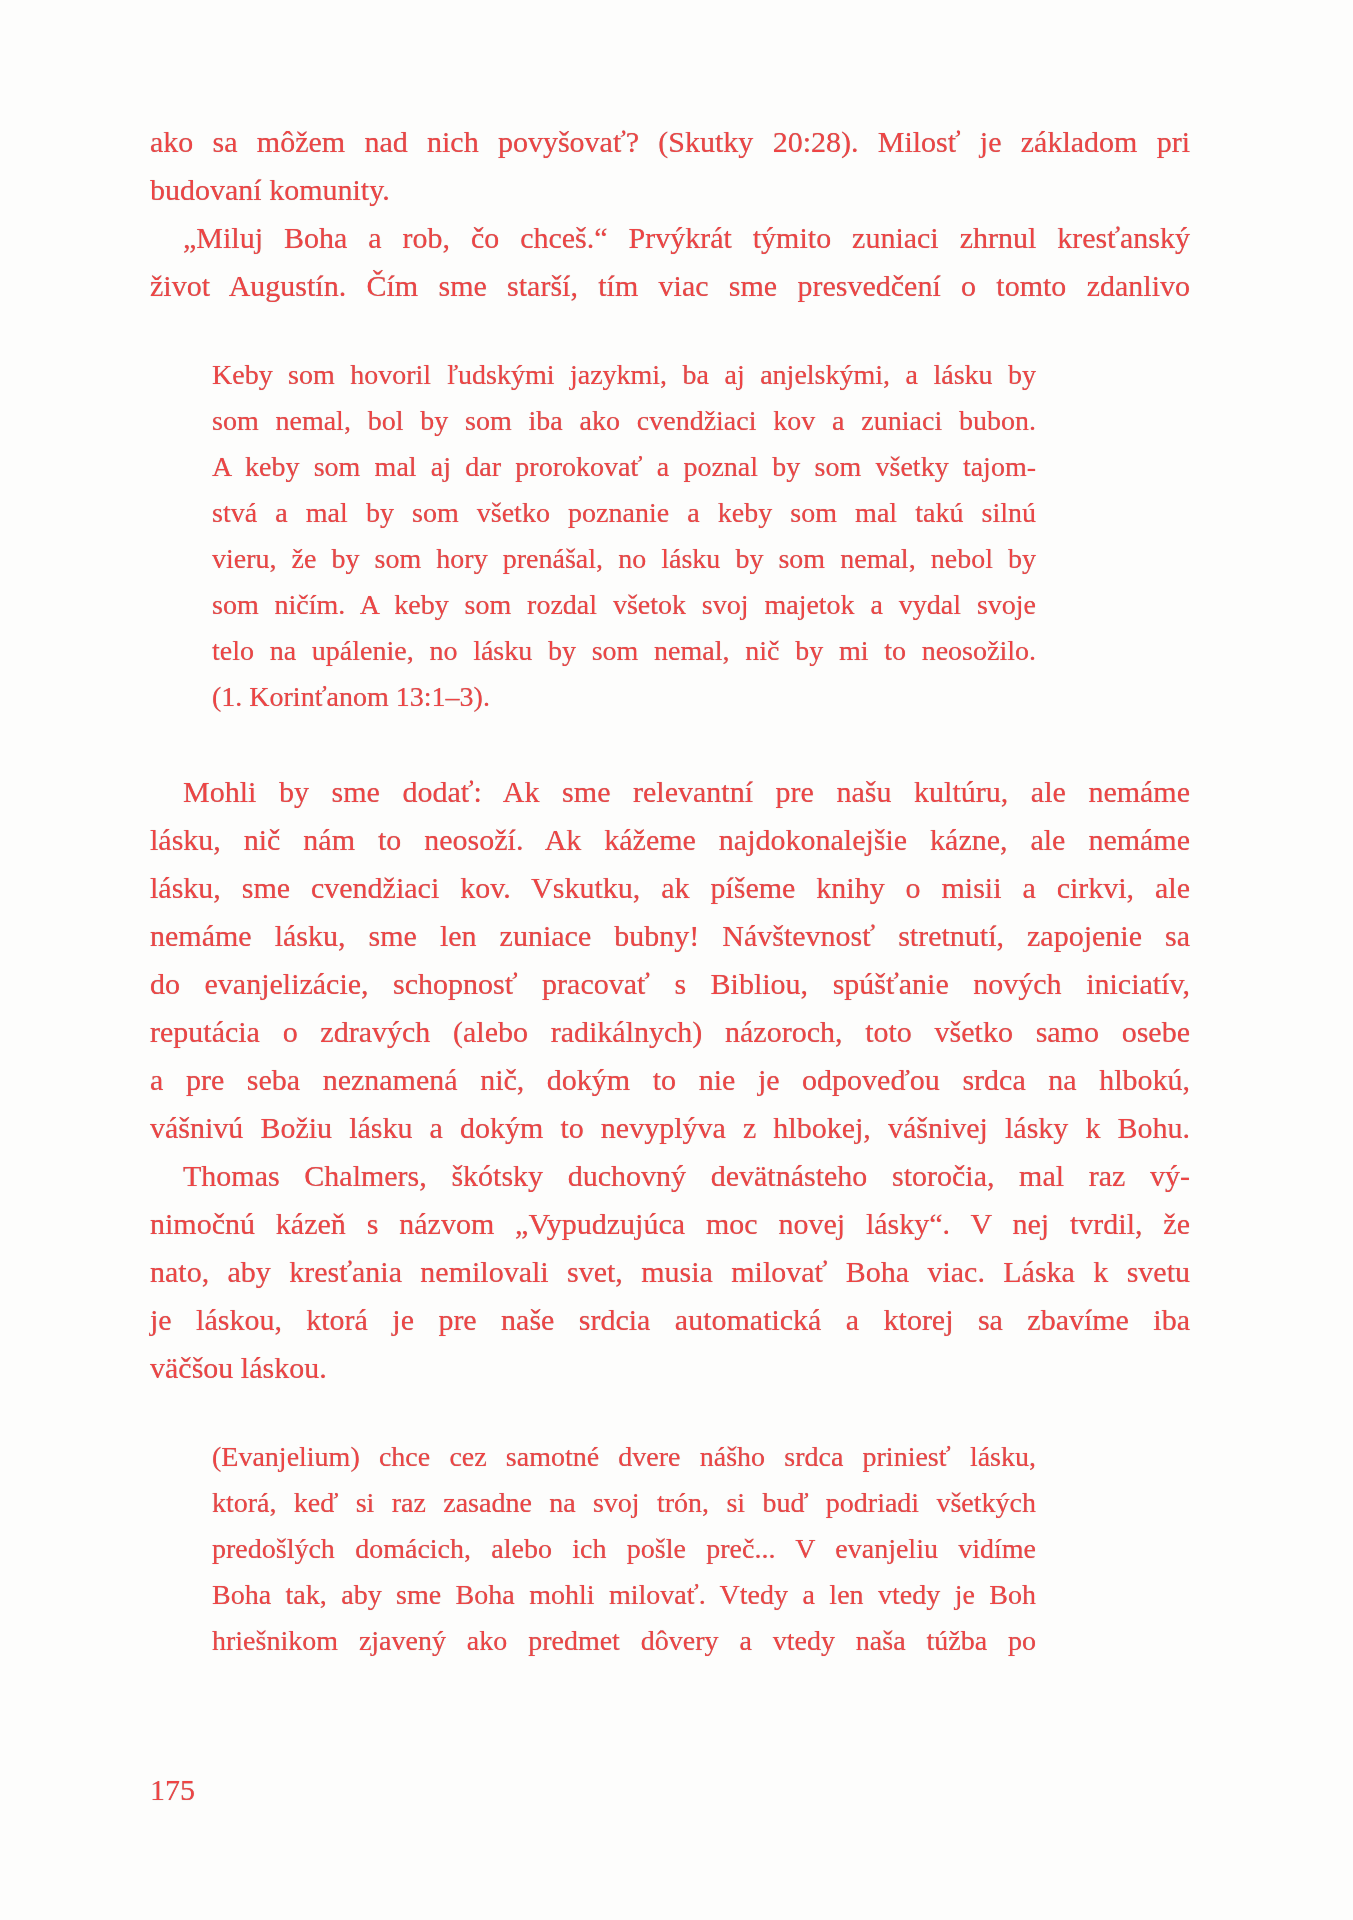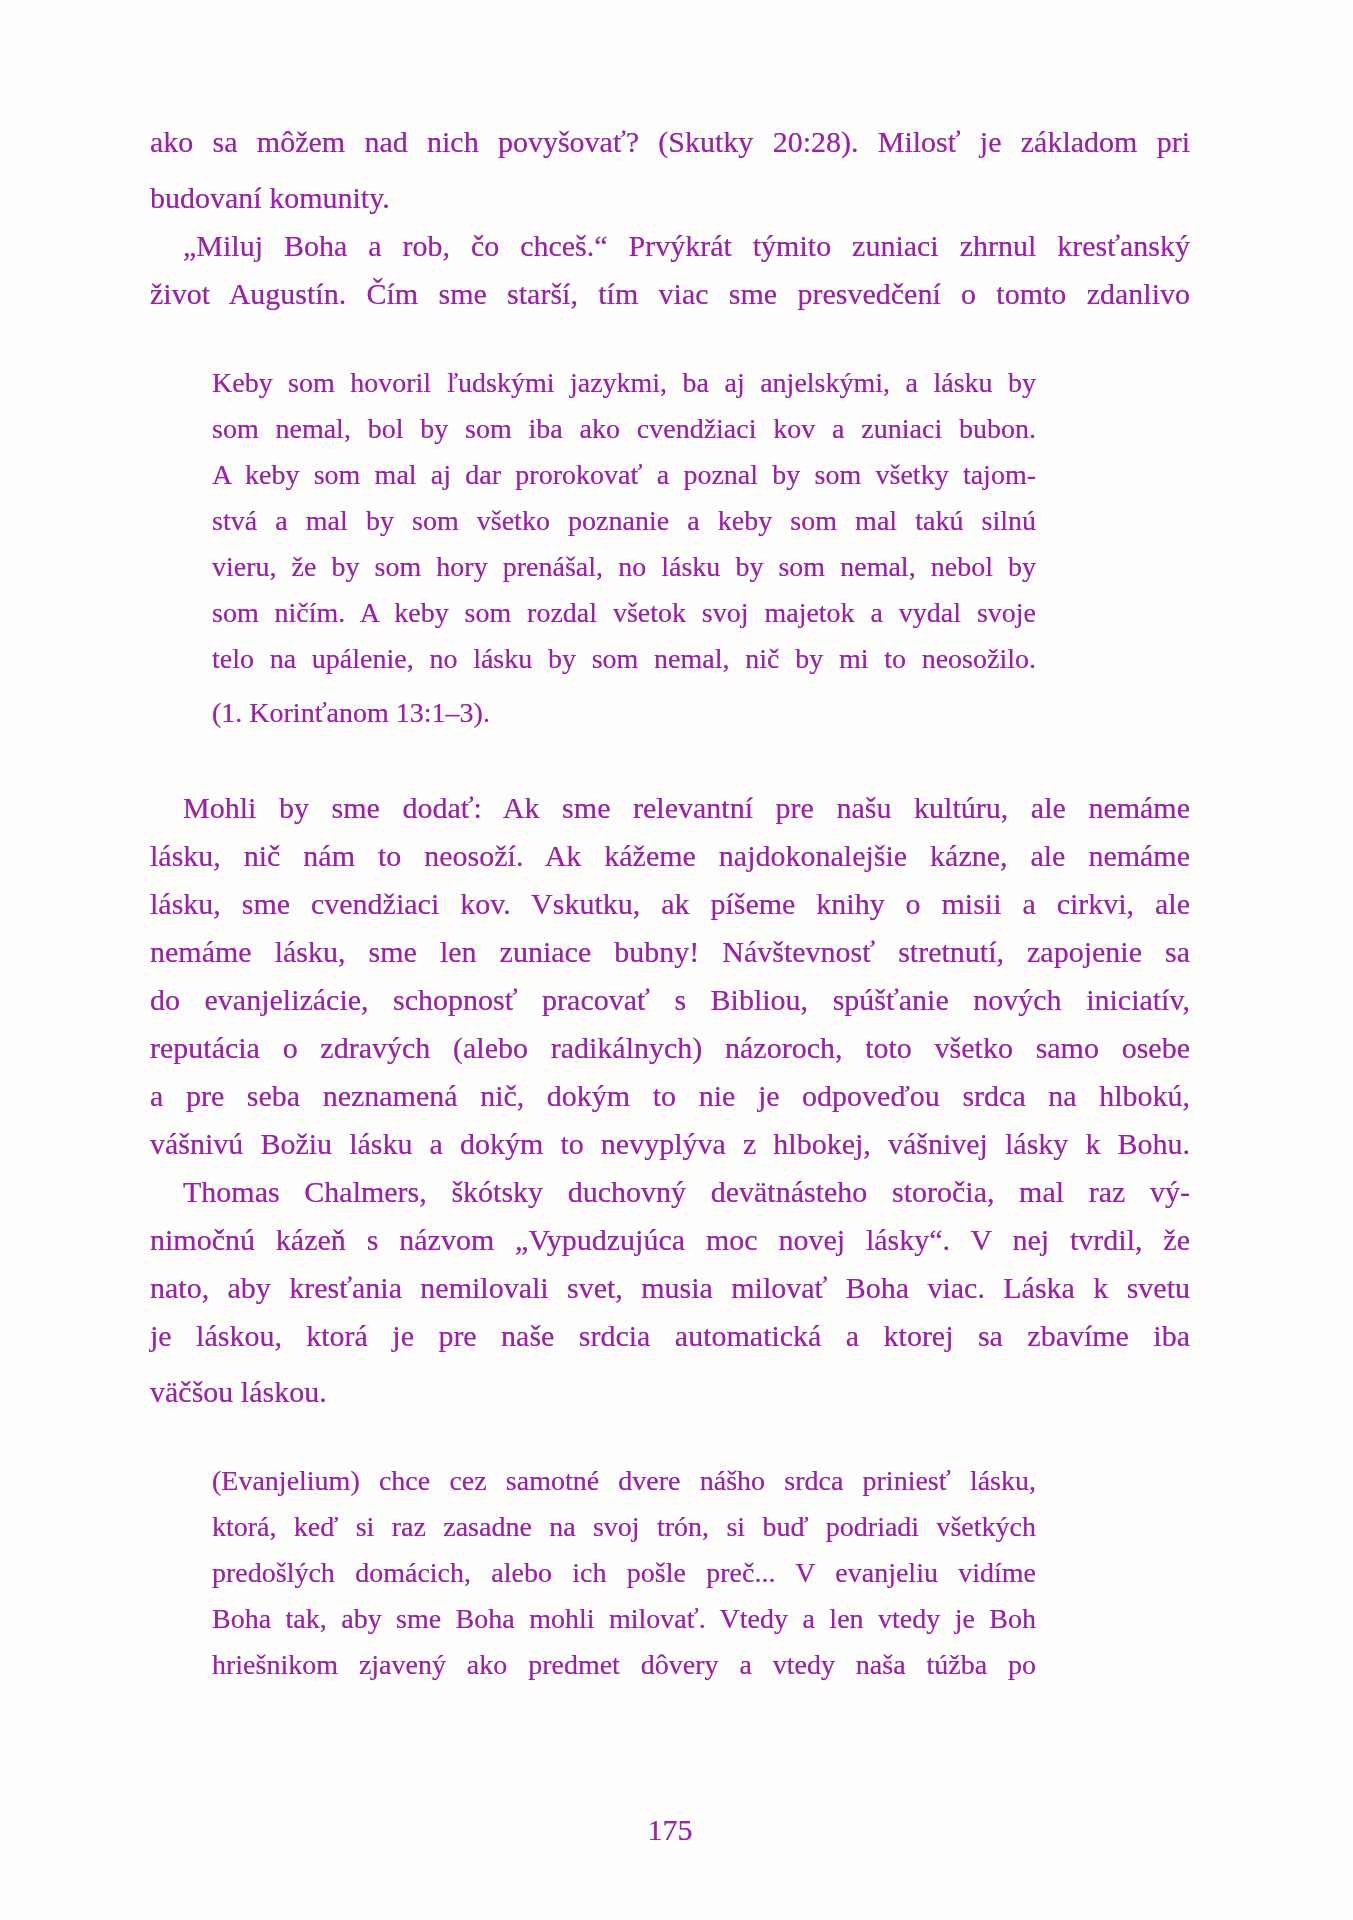--- a/index.html
+++ b/index.html
@@ -7,21 +7,21 @@
     padding: 0;
     background: #ffffff;
   }
   .page {
     position: relative;
     width: 1353px;
     height: 1920px;
     background: #fdfdfc;
     overflow: hidden;
     font-family: "Liberation Serif", "DejaVu Serif", serif;
-    color: #a21caf;
+    color: #ef4444;
   }
   .content {
     position: absolute;
     left: 150px;
     top: 118px;
     width: 1040px;
   }
   .block { margin: 0; }
   .block.paragraph {
     font-size: 30px;
@@ -38,32 +38,30 @@
   .line {
     text-align: justify;
     text-align-last: justify;
     white-space: normal;
     text-shadow: 0 0 0.7px rgba(20,18,16,0.45);
   }
   .line.indent { text-indent: 33px; }
   .line.endline {
     text-align: center;
     text-align-last: left;
-    margin-top: 8px;
   }
   .page-number {
     position: absolute;
     top: 1772px;
     left: 150px;
     width: 1040px;
-    text-align: center;
+    text-align: left;
     font-size: 30px;
     line-height: 36px;
     text-shadow: 0 0 0.7px rgba(20,18,16,0.45);
-    margin-top: 40px;
   }
 </style>
 </head>
 <body>
 
 <div class="page">
   <main class="content" id="blocks">
       <div class="block paragraph">
         <div class="line">ako sa môžem nad nich povyšovať? (Skutky 20:28). Milosť je základom pri</div>
         <div class="line endline">budovaní komunity.</div>

